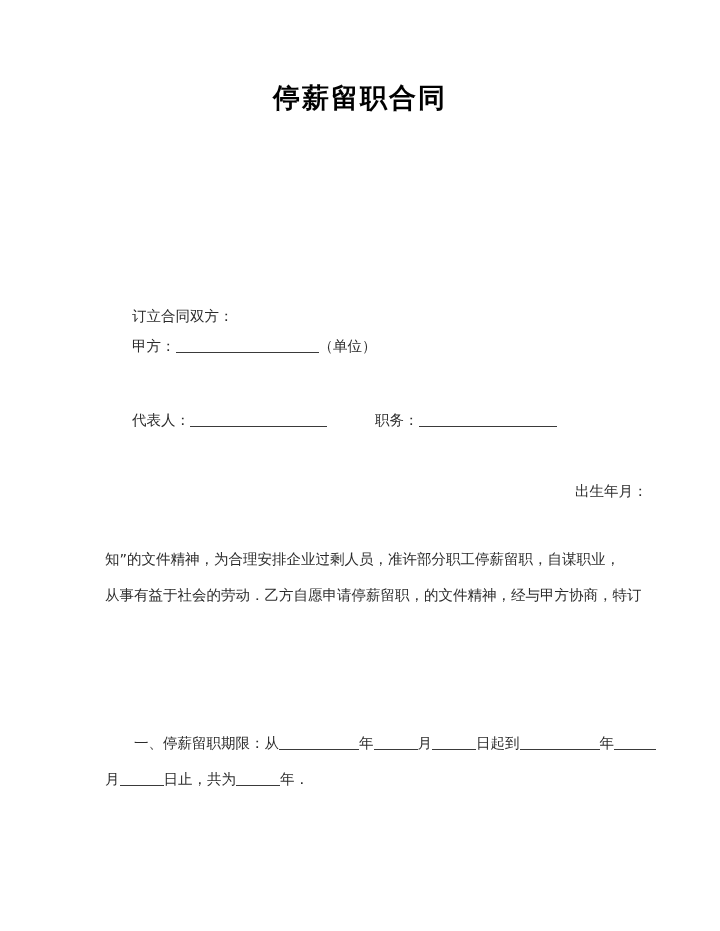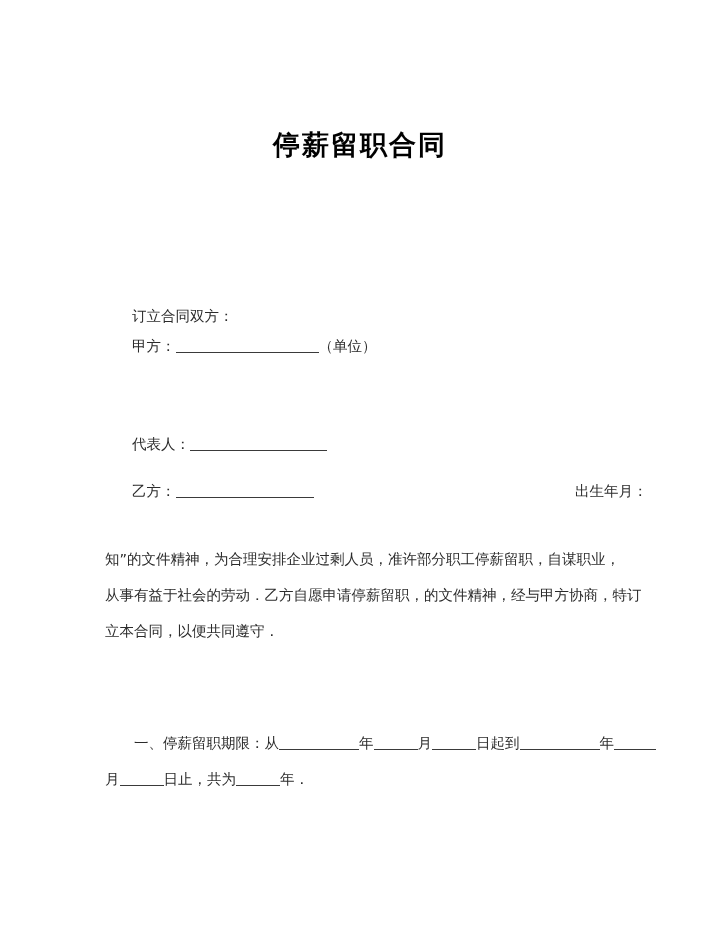--- a/index.html
+++ b/index.html
@@ -27,21 +27,20 @@
     position: absolute;
     top: 80px;
     left: 0;
     width: 720px;
     text-align: center;
     font-size: 27px;
     font-weight: bold;
     letter-spacing: 2px;
     color: #000000;
     font-family: "DejaVu Sans", "Liberation Sans", sans-serif;
-    margin-top: 47px;
   }
 
   
   .line {
     position: absolute;
     font-size: 14.5px;
     line-height: 20px;
     color: #2b2b2b;
     white-space: nowrap;
   }
@@ -110,35 +109,34 @@
 <div class="page">
 
   <div class="doc-title">停薪留职合同</div>
 
   <div class="line" style="top:258px; left:132px;margin-top:48px;">订立合同双方：</div>
 
   <div class="line" style="top:336px; left:132px;">
     <span>甲方：</span><span class="blank b-party-a"></span><span>（单位）</span>
   </div>
 
-  <div class="line" style="top:434px; left:132px;">
+  <div class="line" style="top:410px; left:132px;">
     <span>代表人：</span><span class="blank b-rep"></span>
   </div>
+  <div class="line" style="top:410px; left:375px;">
+    <span>职务：</span><span class="blank b-title-job"></span>
+  </div>
 
-  <div class="line" style="top:481px; left:132px;">
-    <span>乙方：</span><span class="blank b-party-b"></span>
-  </div>
   <div class="line" style="top:481px; left:575px;">
     <span>出生年月：</span>
   </div>
 
   <div class="para" style="top:541px;">
     <div class="prow">知”的文件精神，为合理安排企业过剩人员，准许部分职工停薪留职，自谋职业，</div>
     <div class="prow">从事有益于社会的劳动．乙方自愿申请停薪留职，的文件精神，经与甲方协商，特订</div>
-    <div class="prow">立本合同，以便共同遵守．</div>
   </div>
 
   <div class="clause" style="top:725px;">
     <div class="crow indent2"><span>一、</span><span>停薪留职期限：从</span><span class="blank b-y1"></span><span>年</span><span class="blank b-m1"></span><span>月</span><span class="blank b-d1"></span><span>日起到</span><span class="blank b-y2"></span><span>年</span><span class="blank b-m2"></span></div>
     <div class="crow"><span>月</span><span class="blank b-m3"></span><span>日止，共为</span><span class="blank b-total"></span><span>年．</span></div>
   </div>
 
 </div>
 
 </body></html>

